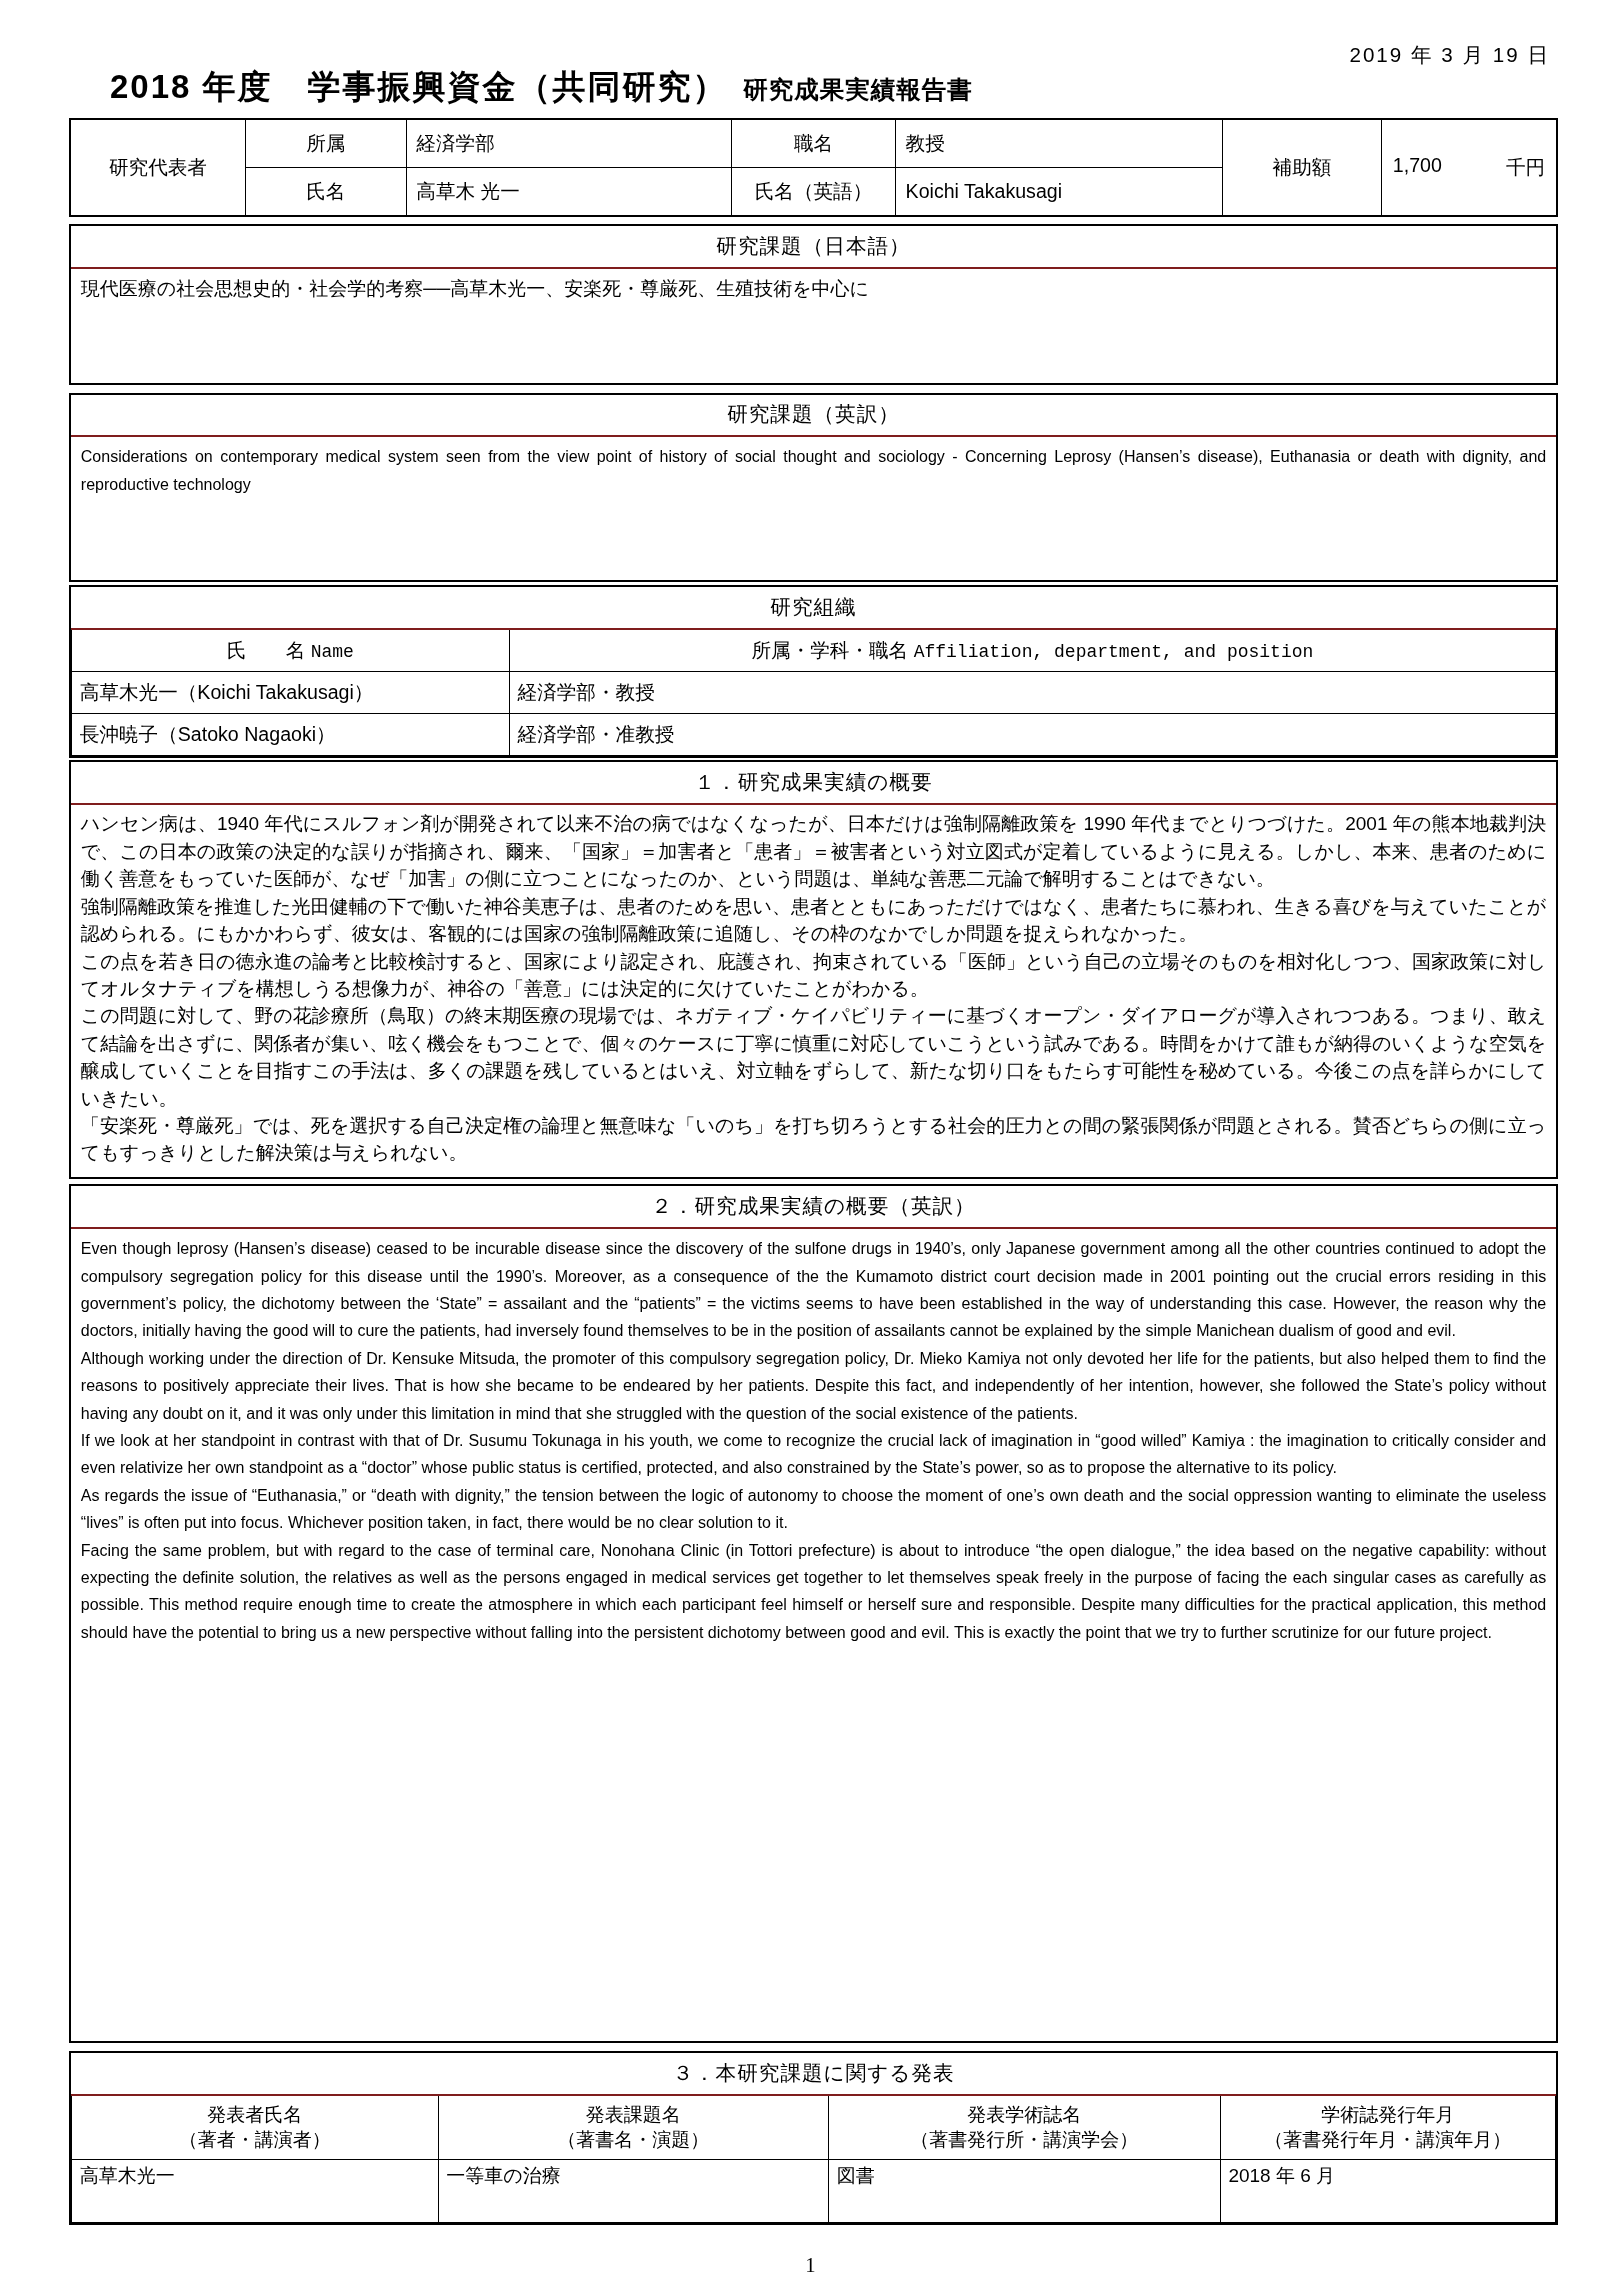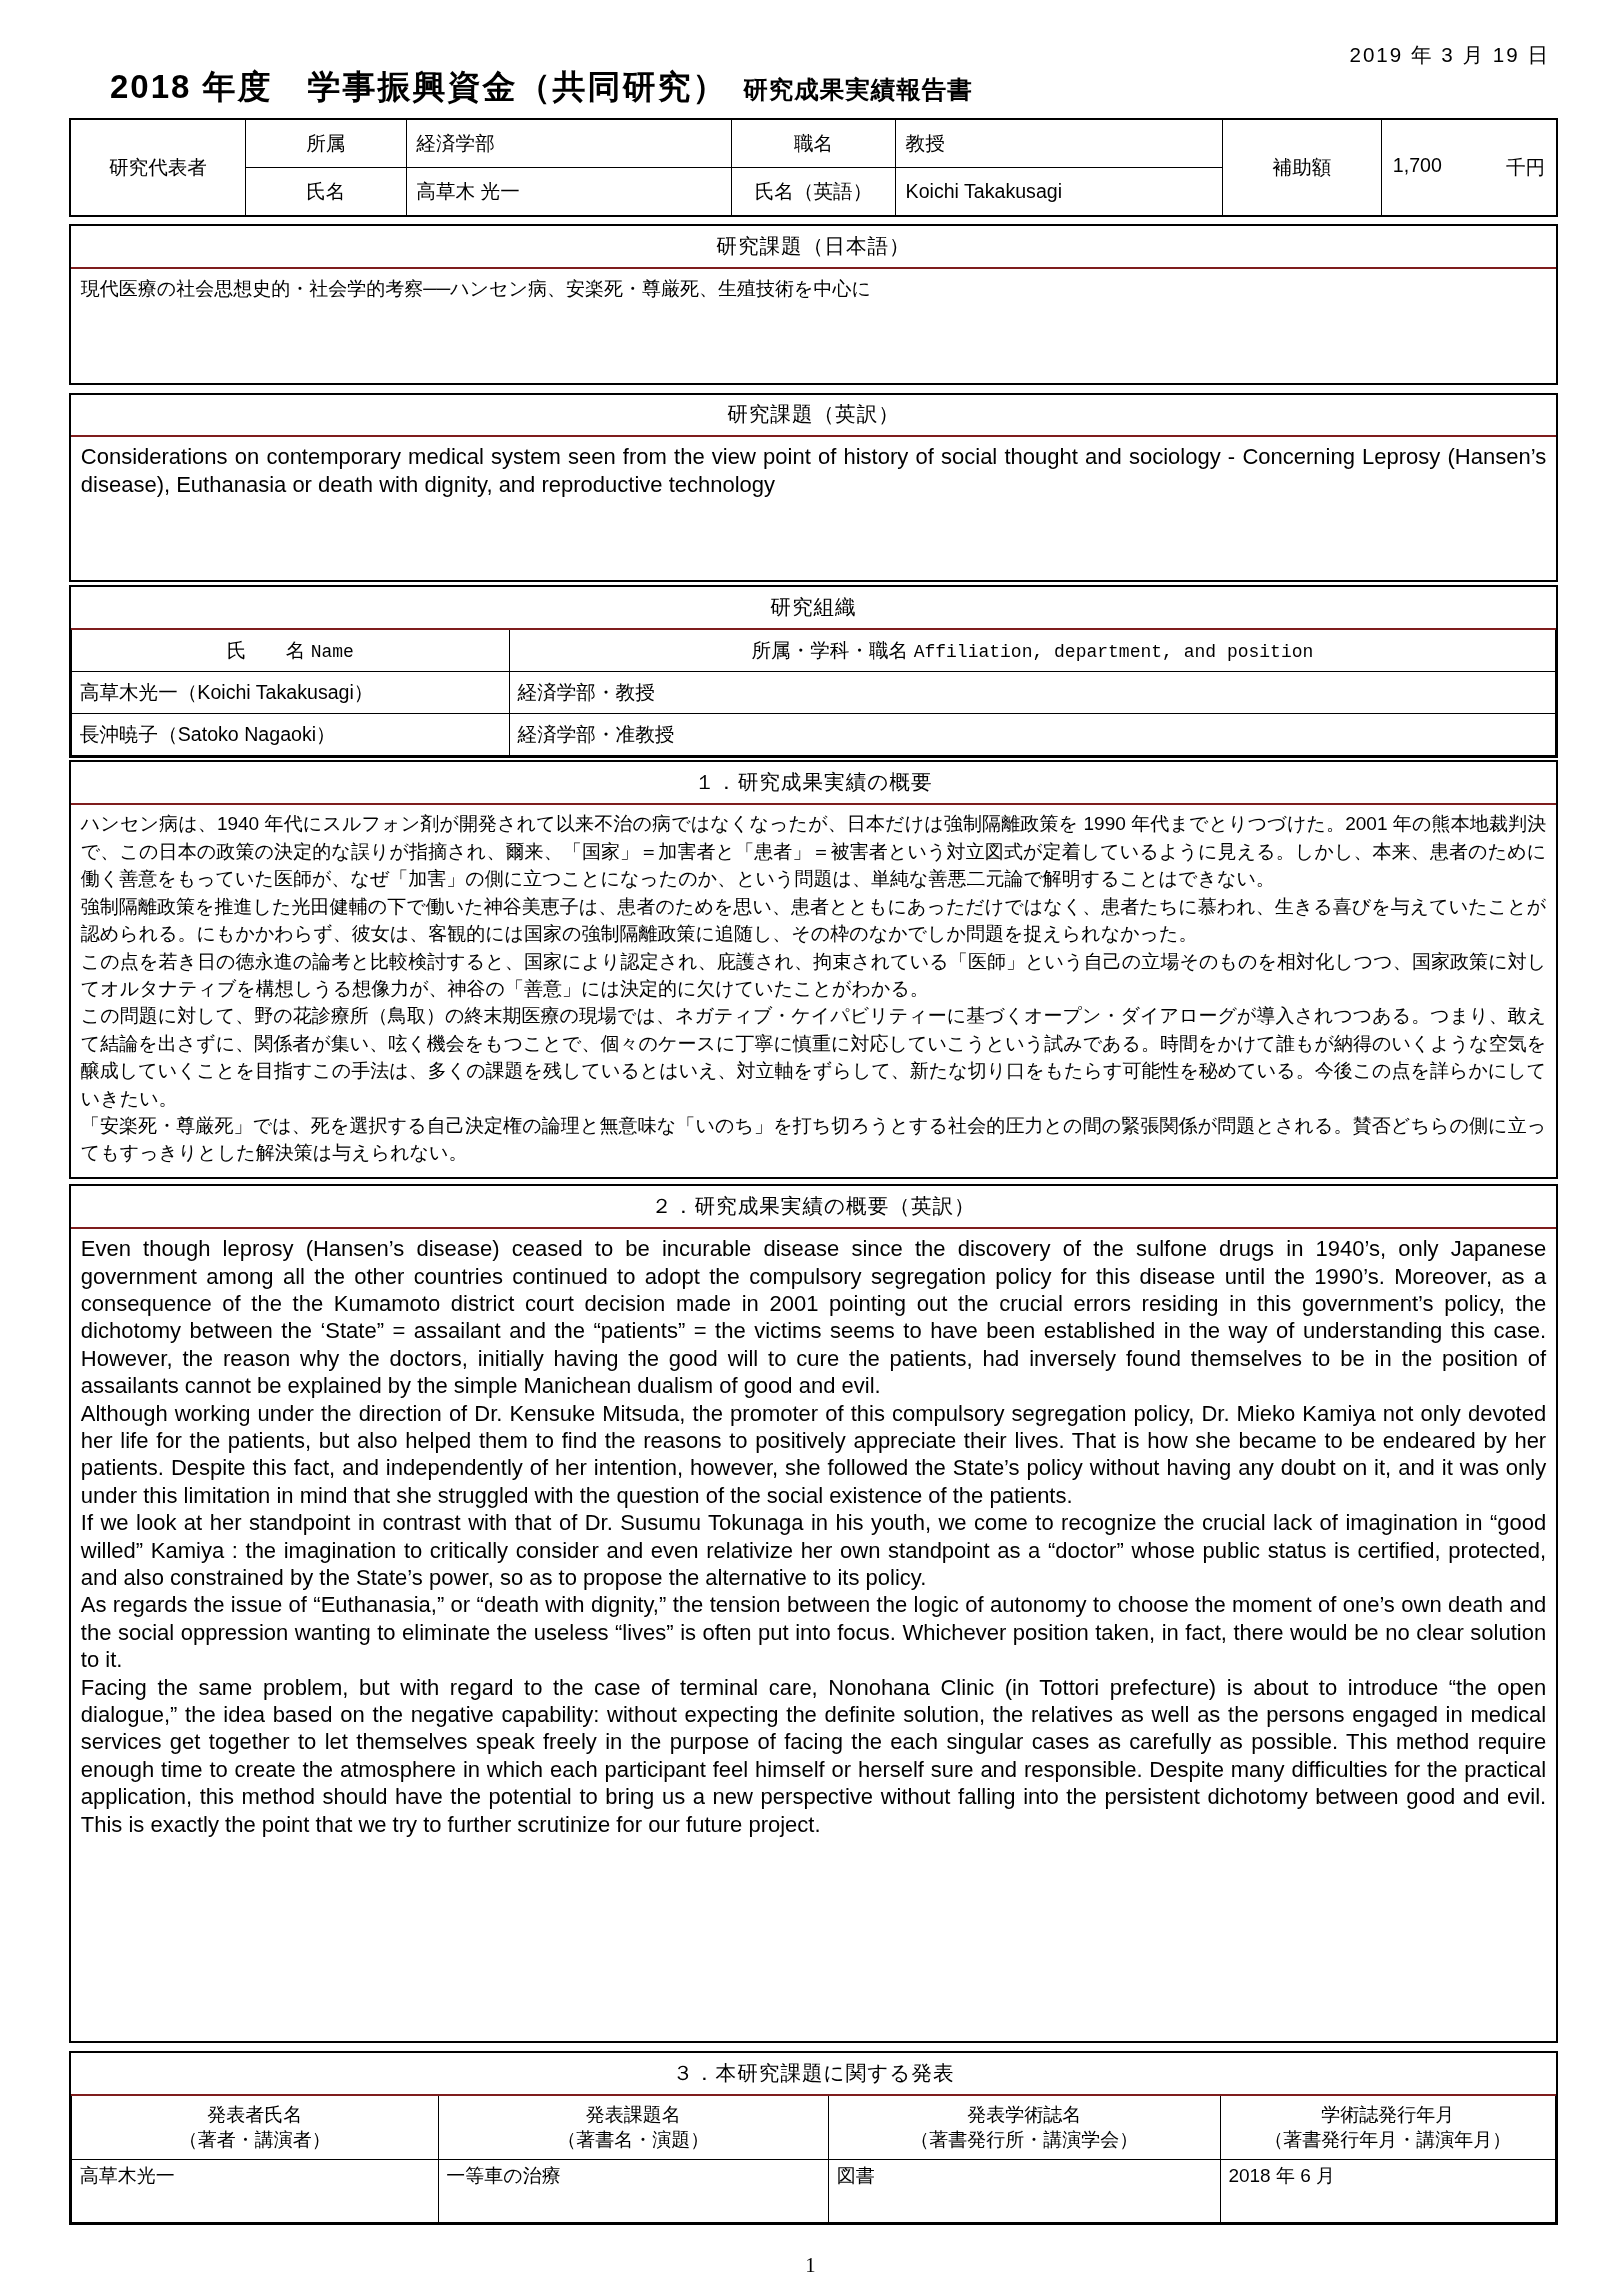--- a/index.html
+++ b/index.html
@@ -47,21 +47,21 @@
   .subsidy-flex { display: flex; justify-content: space-between; padding: 0 9.8px; }
 
   
   .org-table td { height: 39px; }
   .org-head { text-align: center; font-size: 19.6px; }
   .org-head .small-en { font-size: 18px; font-family: "Liberation Mono", "DejaVu Sans Mono", monospace; }
   .org-name, .org-affil { padding-left: 7.8px; font-size: 19.6px; }
 
   
   .para { margin: 0; }
-  .en-body { font-size: 22px; line-height: 27.4px; border-radius: 31px; }
+  .en-body { font-size: 16px; line-height: 27.4px; border-radius: 31px; }
   .sec2-body { min-height: 796px; }
 
   
   .pres-table td { font-size: 19px; }
   .pres-head { text-align: center; height: 61px; line-height: 25.5px; }
   .pres-cell { height: 59px; vertical-align: top; padding: 3.9px 0 0 7.8px; }
 
   .page-number {
     position: absolute; bottom: 15.7px; left: 0; width: 100%;
     text-align: center; font-size: 20.6px;
@@ -109,21 +109,21 @@
       <td class="lbl">氏名</td>
       <td class="val">高草木 光一</td>
       <td class="lbl">氏名（英語）</td>
       <td class="val">Koichi Takakusagi</td>
     </tr>
   </tbody>
     </table>
 
   <div class="box">
     <div class="box-header">研究課題（日本語）</div>
-    <div class="box-body" style="min-height:98px;">現代医療の社会思想史的・社会学的考察──ハンセン病、安楽死・尊厳死、生殖技術を中心に</div>
+    <div class="box-body" style="min-height:98px;">現代医療の社会思想史的・社会学的考察──高草木光一、安楽死・尊厳死、生殖技術を中心に</div>
   </div>
 
   <div class="box">
     <div class="box-header">研究課題（英訳）</div>
     <div class="box-body en-body" style="min-height:127px;">Considerations on contemporary medical system seen from the view point of history of social thought and sociology - Concerning Leprosy (Hansen’s disease), Euthanasia or death with dignity, and reproductive technology</div>
   </div>
 
   <div class="box" style="margin-top:3px;">
     <div class="box-header">研究組織</div>
     <table class="org-table">

